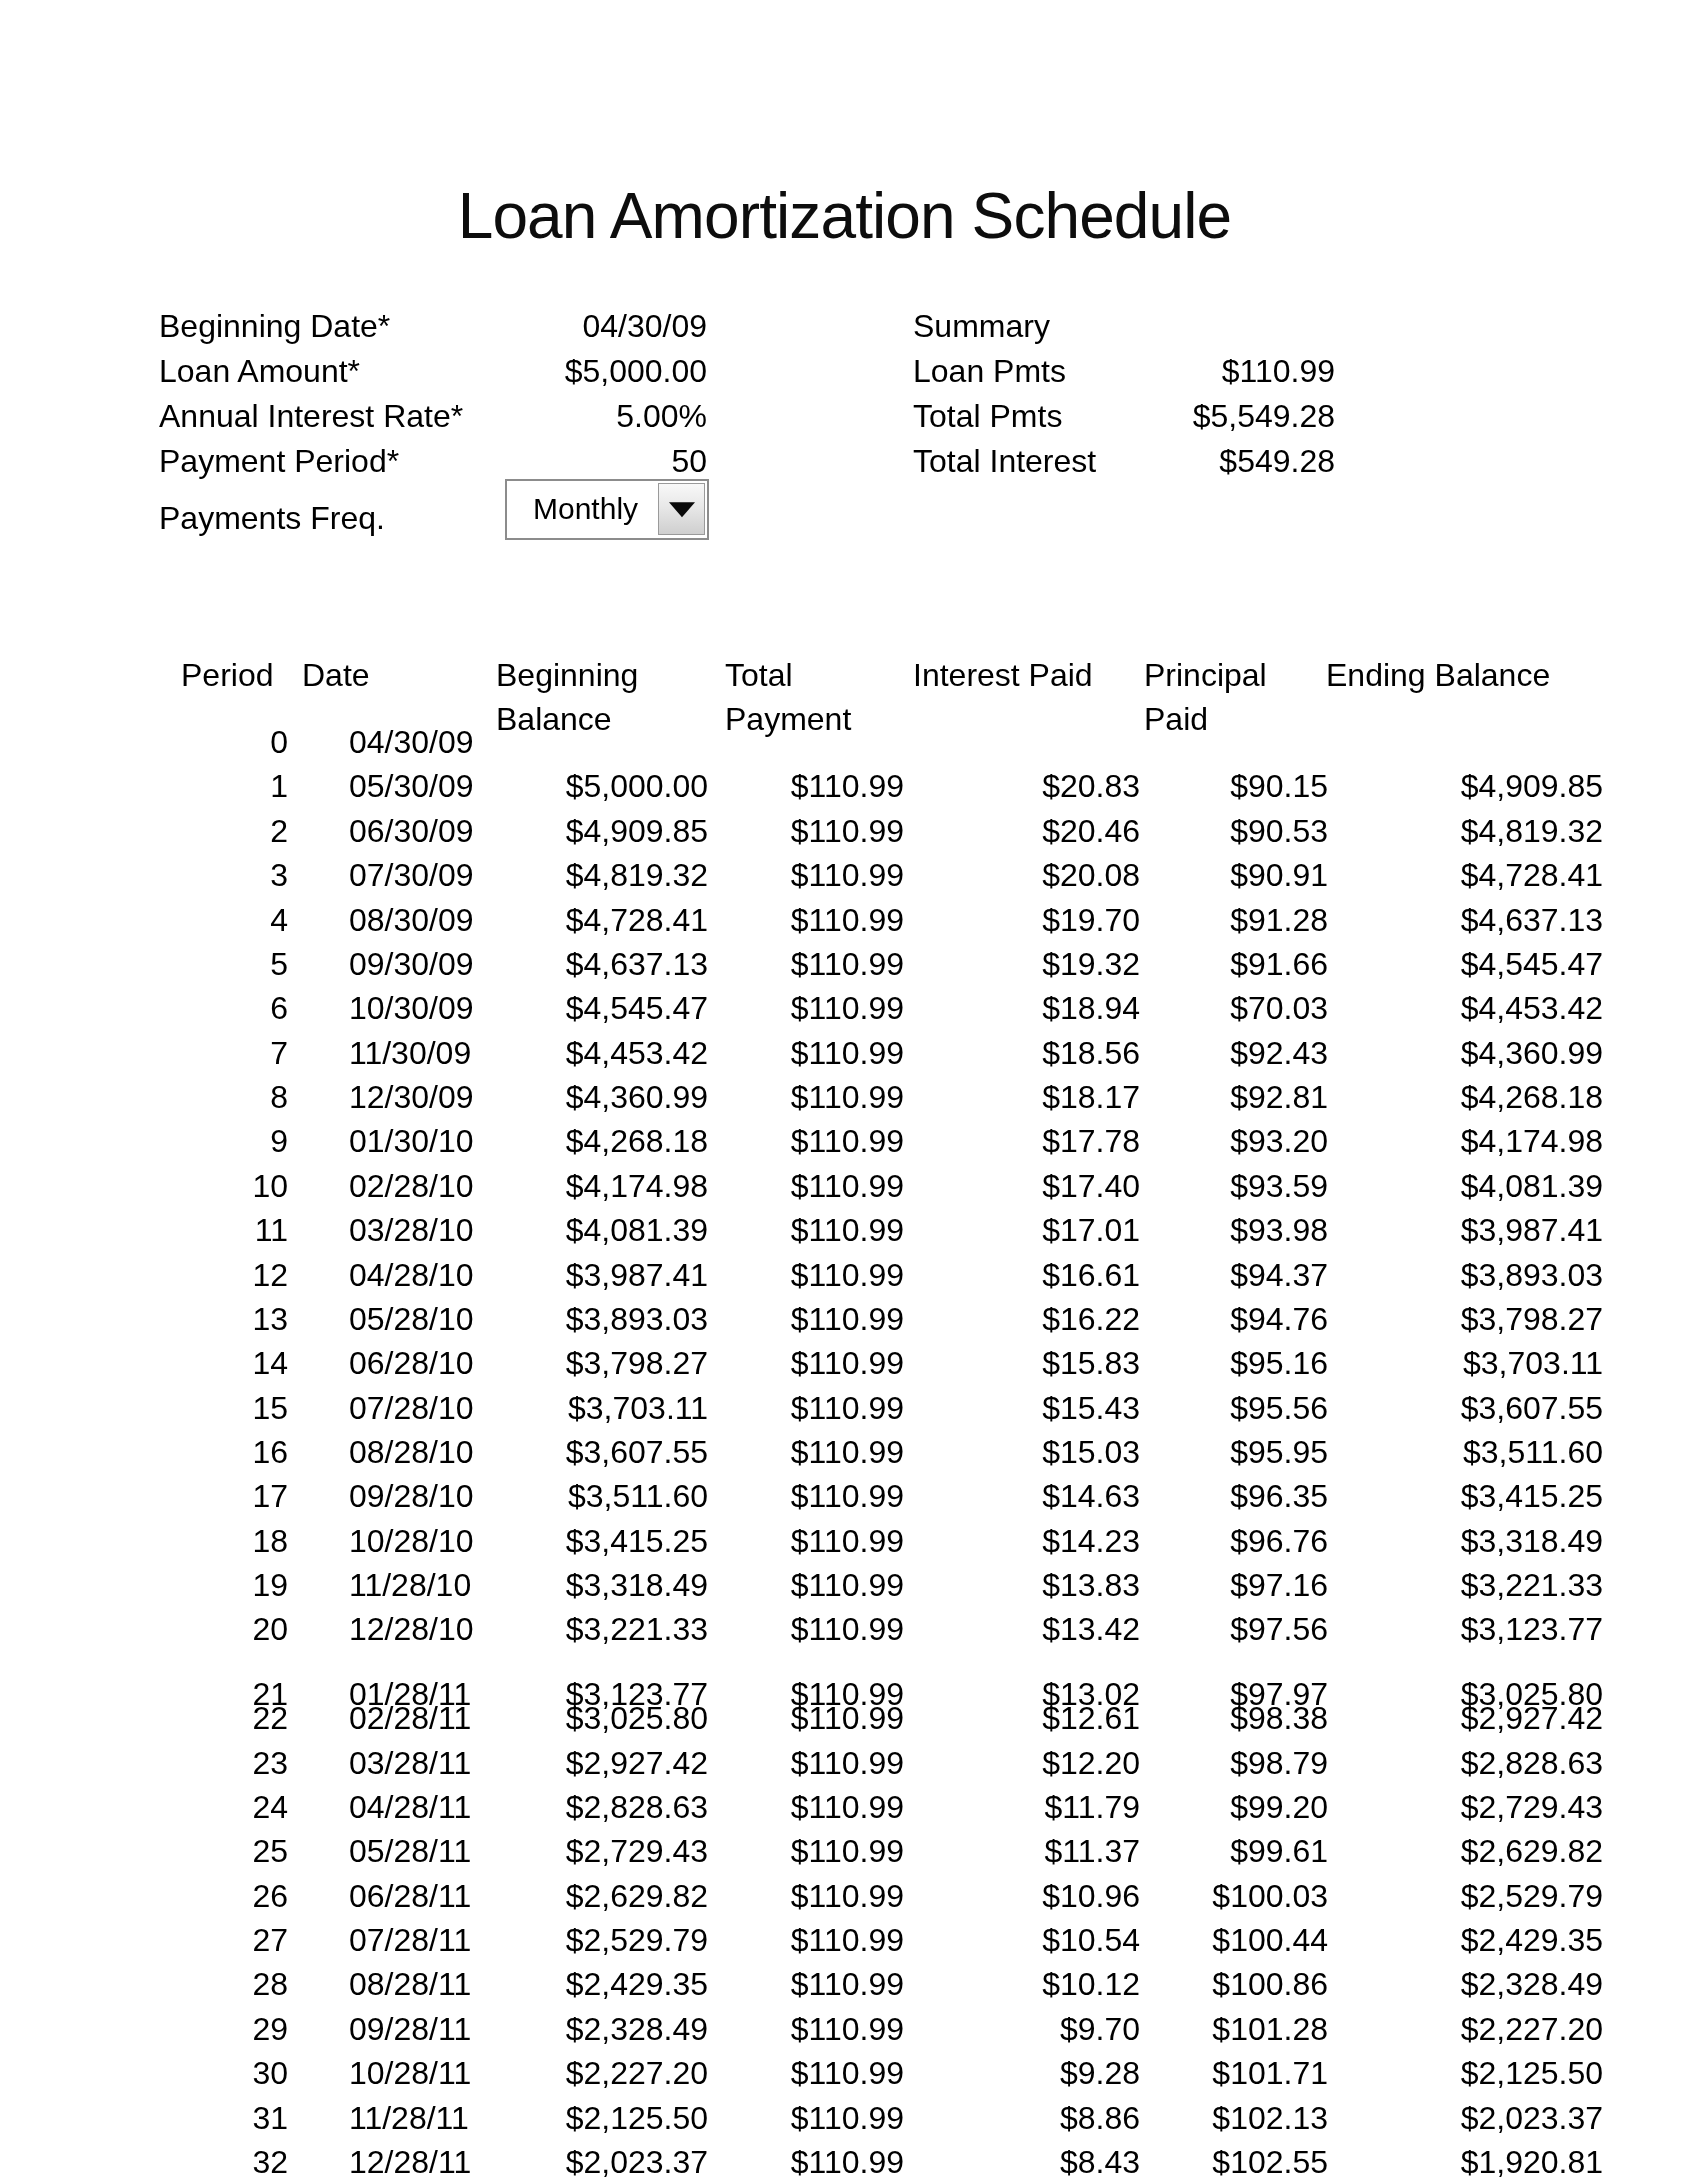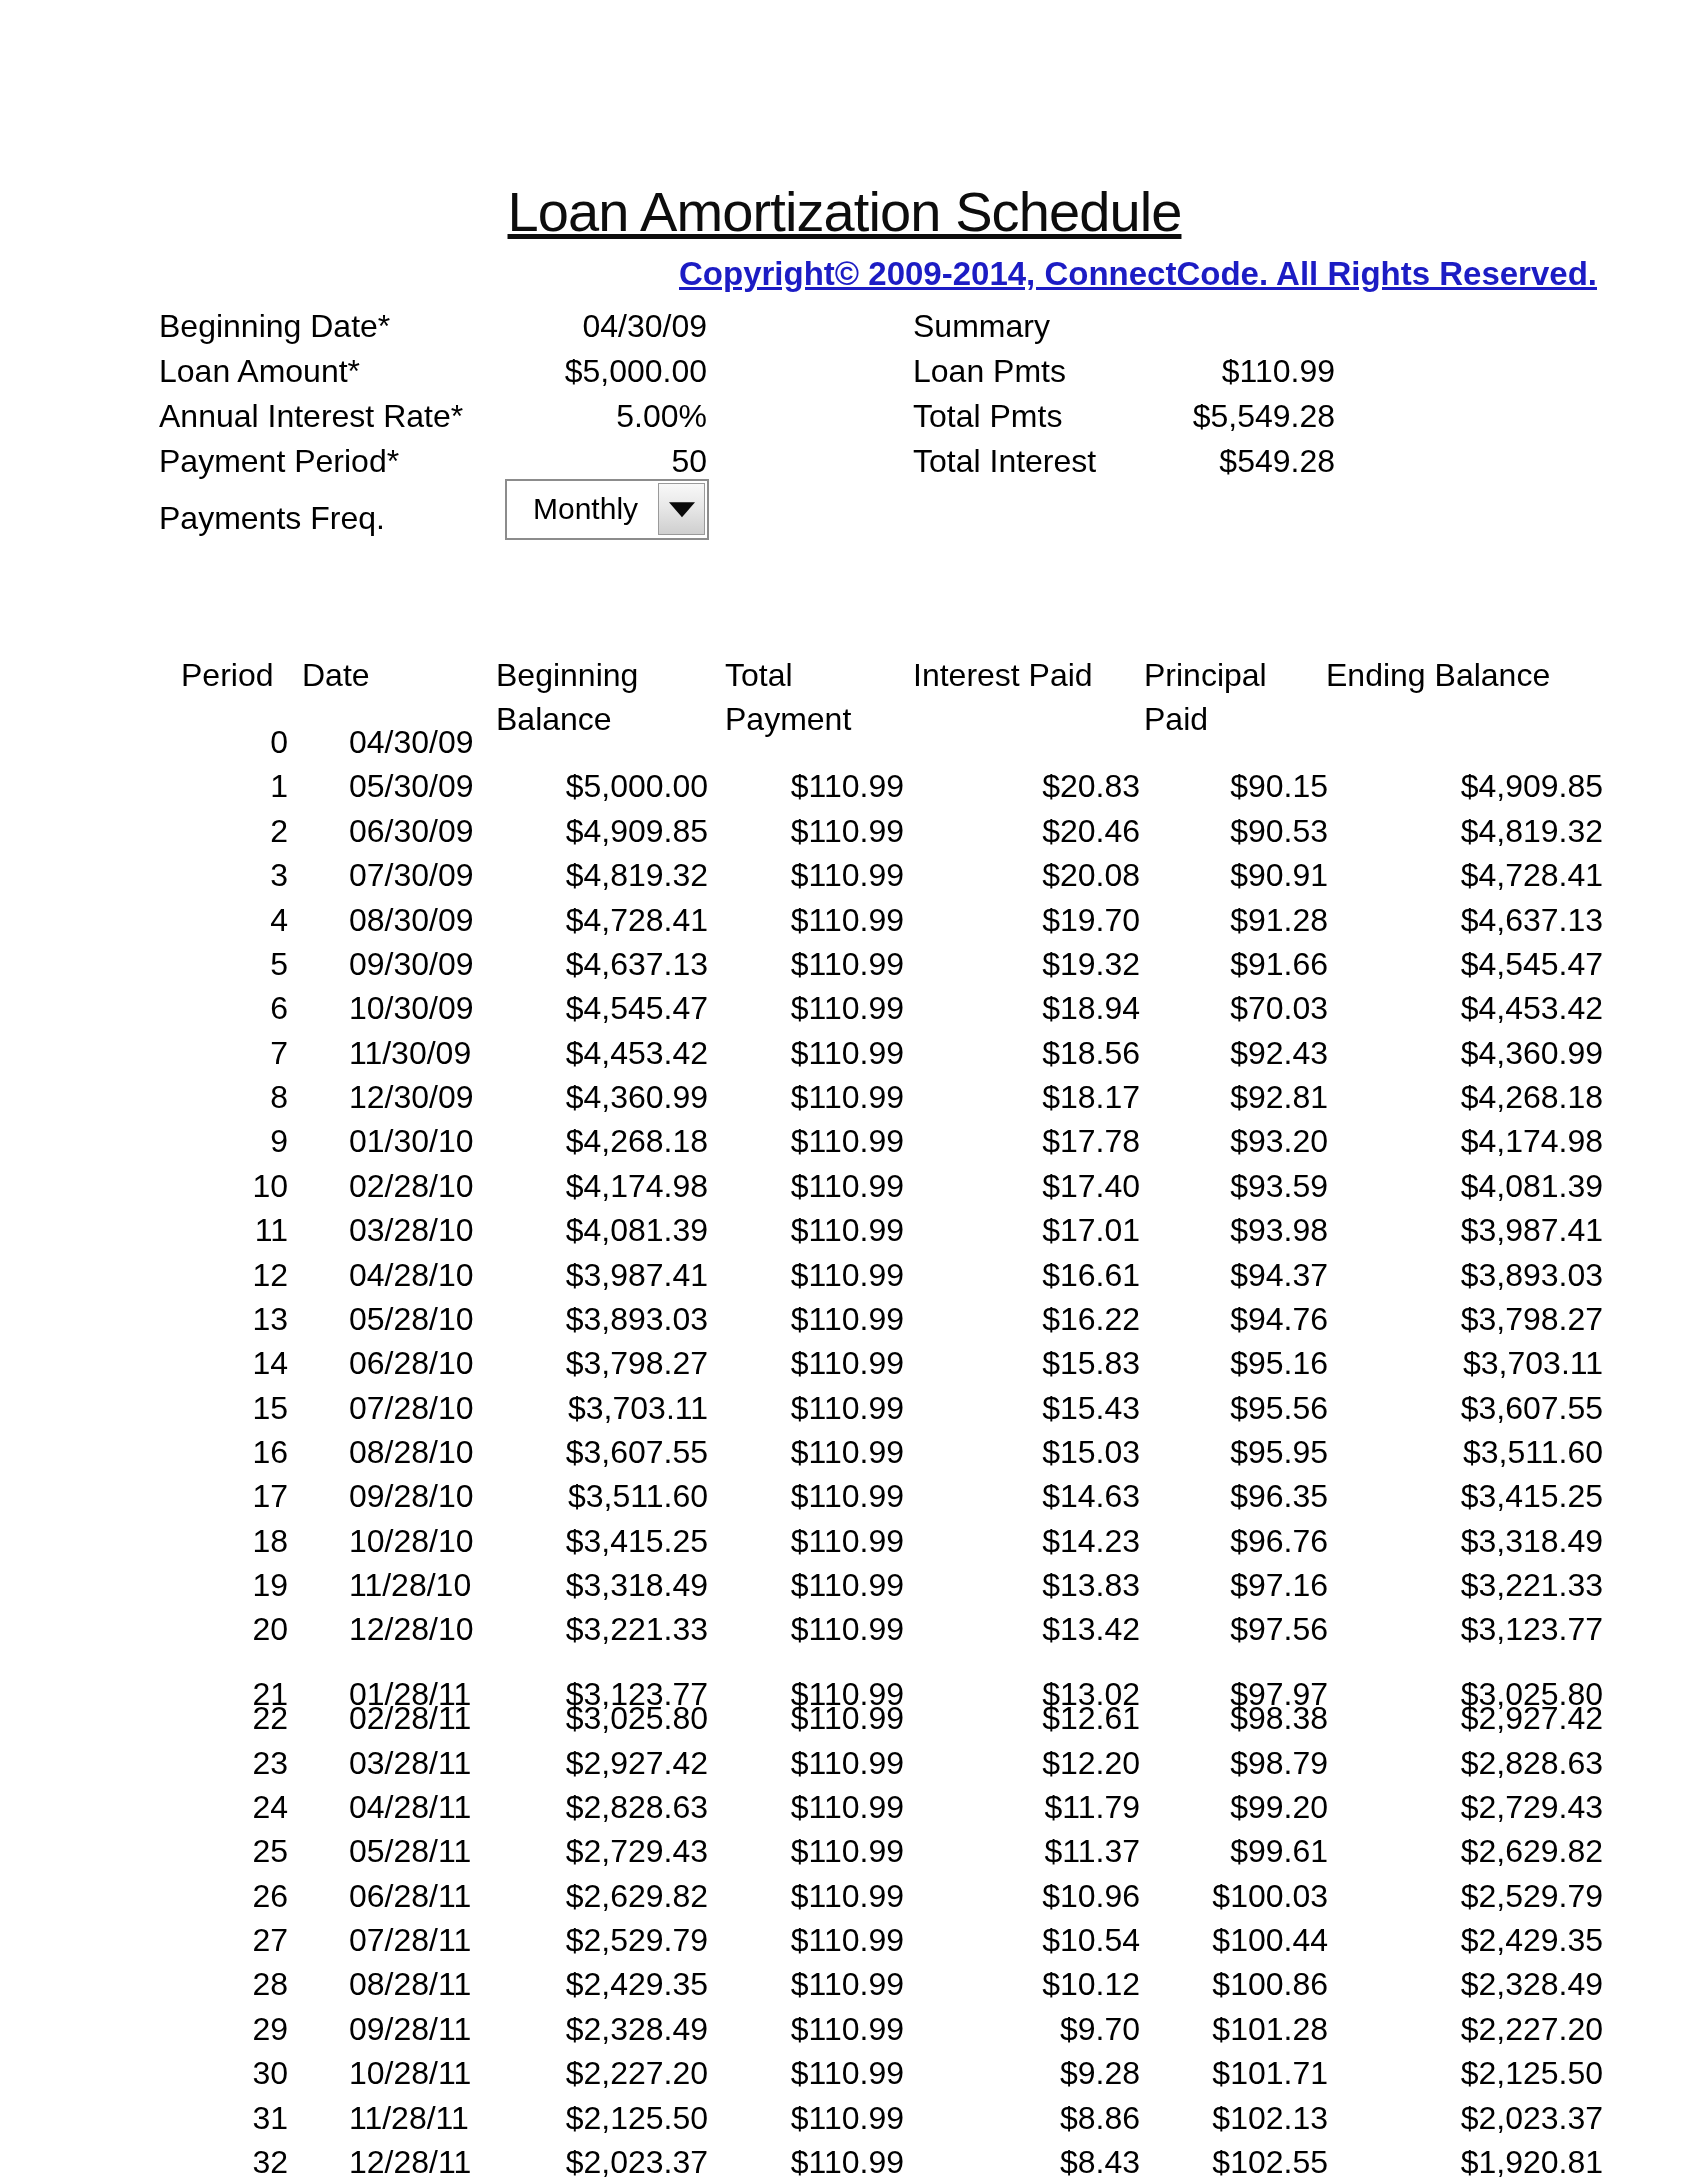--- a/index.html
+++ b/index.html
@@ -9,24 +9,23 @@
     background:#ffffff;
     font-family:"Liberation Sans","DejaVu Sans",sans-serif;
     font-size:32px;
     color:#000000;
     overflow:hidden;
   }
   .abs{position:absolute;white-space:nowrap;}
   .title{
     left:408px;top:179px;width:873px;
     text-align:center;
-    font-size:56px;
+    font-size:64px;
     letter-spacing:-0.9px;
     color:#0d0d0d;
-    text-decoration:underline;
   }
   .copyright{
     right:92px;top:255px;
     font-size:33px;
     font-weight:700;
     color:#1c1cc4;
     text-decoration:underline;
     cursor:pointer;
   }
   .flabel{left:159px;}
@@ -76,21 +75,20 @@
   .c.pp{left:1135px;width:193px;text-align:right;}
   .c.eb{left:1345px;width:258px;text-align:right;}
 </style>
 </head>
 <body>
 
 <div class="page">
 
   <div class="abs title">Loan Amortization Schedule</div>
 
-  <a class="abs copyright">Copyright© 2009-2014, ConnectCode. All Rights Reserved.</a>
 
   <div class="abs flabel" style="top:308px">Beginning Date*</div>
   <div class="abs fvalue" style="top:308px">04/30/09</div>
 
   <div class="abs flabel" style="top:353px">Loan Amount*</div>
   <div class="abs fvalue" style="top:353px">$5,000.00</div>
 
   <div class="abs flabel" style="top:398px">Annual Interest Rate*</div>
   <div class="abs fvalue" style="top:398px">5.00%</div>
 

